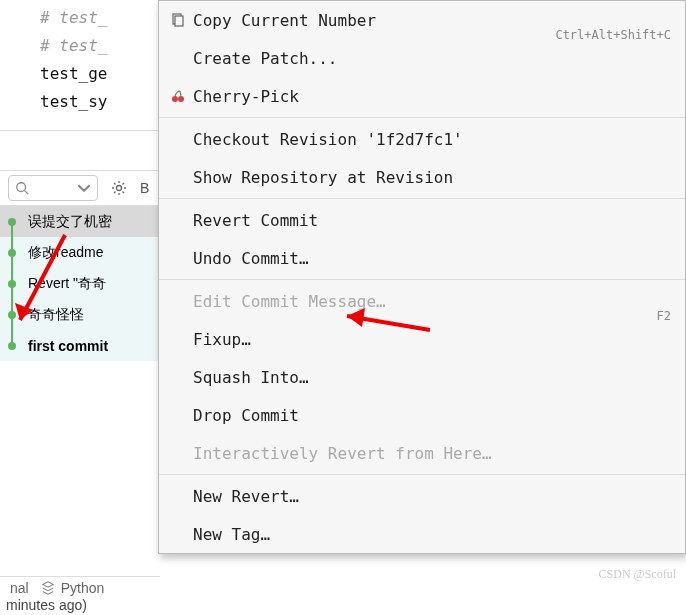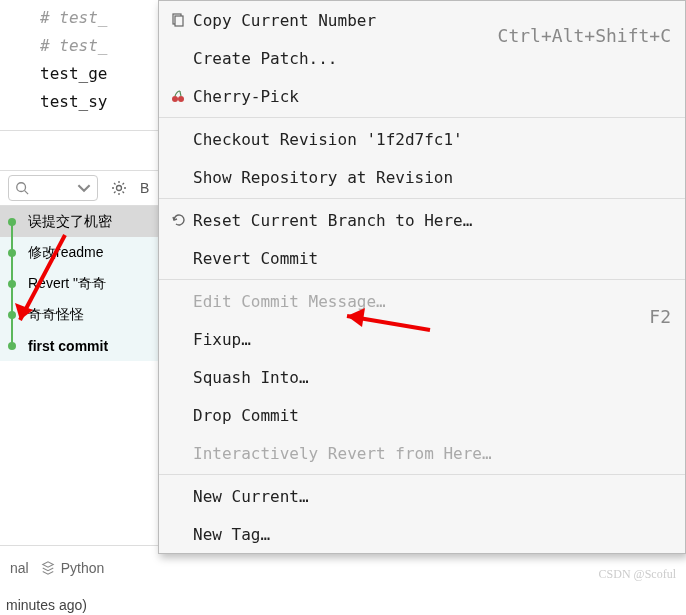--- a/index.html
+++ b/index.html
@@ -89,26 +89,26 @@
       background: #5bb75b;
       left: 50%;
       transform: translateX(-50%);
       z-index: 1;
     }
     .graph-line.up { top: 0; height: 50%; }
     .graph-line.down { bottom: 0; height: 50%; }
     .commit-msg { padding-left: 6px; white-space: nowrap; overflow: hidden; }
     .bottom-bar {
       position: absolute;
-      bottom: 25px;
+      bottom: 16px;
       left: 0;
       display: flex;
       align-items: center;
       gap: 12px;
-      padding: 14px 10px;
+      padding: 3px 10px;
       border-top: 1px solid #ddd;
       font-family: sans-serif;
       color: #666;
       width: 160px;
     }
     .bottom-bar .stack svg { width: 14px; height: 14px; }
     .bottom-ts {
       position: absolute;
       bottom: 0;
       left: 0;
@@ -137,21 +137,21 @@
     .menu-item.disabled { color: #aaa; }
     .menu-icon {
       width: 22px;
       display: flex;
       align-items: center;
       justify-content: center;
       margin-right: 4px;
     }
     .menu-icon svg { width: 16px; height: 16px; }
     .menu-label { flex: 1; white-space: nowrap; }
-    .menu-shortcut { color: #888; font-size: 18px; margin-top: 30px; }
+    .menu-shortcut { color: #888; font-size: 12px; margin-top: 30px; }
     .menu-sep {
       height: 1px;
       background: #ddd;
       margin: 2px 0;
     }
     .arrow-red {
       position: absolute;
       pointer-events: none;
       z-index: 100;
     }
@@ -277,31 +277,26 @@
   <div class="menu-item">
     <span class="menu-icon"></span>
     <span class="menu-label">Checkout Revision '1f2d7fc1'</span>
   </div>
   <div class="menu-item">
     <span class="menu-icon"></span>
     <span class="menu-label">Show Repository at Revision</span>
   </div>
   <div class="menu-sep"></div>
   <div class="menu-item">
-    <span class="menu-icon">
-      <svg viewBox="0 0 16 16">
-          <path d="M4 8 A5 5 0 1 1 6 12" fill="none" stroke="#666" stroke-width="1.4"></path>
-          <path d="M3 5 L4 8 L7 7" fill="none" stroke="#666" stroke-width="1.4"></path>
-        </svg>
-    </span>
-    <span class="menu-label">Reset Current Branch to Here…</span>
-  </div>
-  <div class="menu-item">
     <span class="menu-icon"></span>
     <span class="menu-label">Revert Commit</span>
+  </div>
+  <div class="menu-item">
+    <span class="menu-icon"></span>
+    <span class="menu-label">Undo Commit…</span>
   </div>
   <div class="menu-sep"></div>
   <div class="menu-item disabled">
     <span class="menu-icon"></span>
     <span class="menu-label">Edit Commit Message…</span>
     <span class="menu-shortcut">F2</span>
   </div>
   <div class="menu-item">
     <span class="menu-icon"></span>
     <span class="menu-label">Fixup…</span>
@@ -314,21 +309,21 @@
     <span class="menu-icon"></span>
     <span class="menu-label">Drop Commit</span>
   </div>
   <div class="menu-item disabled">
     <span class="menu-icon"></span>
     <span class="menu-label">Interactively Revert from Here…</span>
   </div>
   <div class="menu-sep"></div>
   <div class="menu-item">
     <span class="menu-icon"></span>
-    <span class="menu-label">New Current…</span>
+    <span class="menu-label">New Revert…</span>
   </div>
   <div class="menu-item">
     <span class="menu-icon"></span>
     <span class="menu-label">New Tag…</span>
   </div>
 </div>
 
 <svg class="arrow-red" style="top:225px;left:5px;width:70px;height:110px;" viewBox="0 0 70 110">
   <line x1="60" y1="10" x2="15" y2="95" stroke="#e00" stroke-width="4"></line>
   <polygon points="15,95 10,78 28,85" fill="#e00"></polygon>

